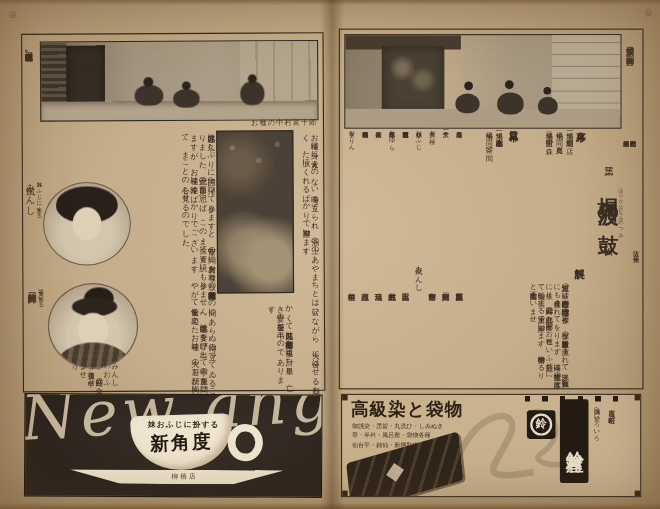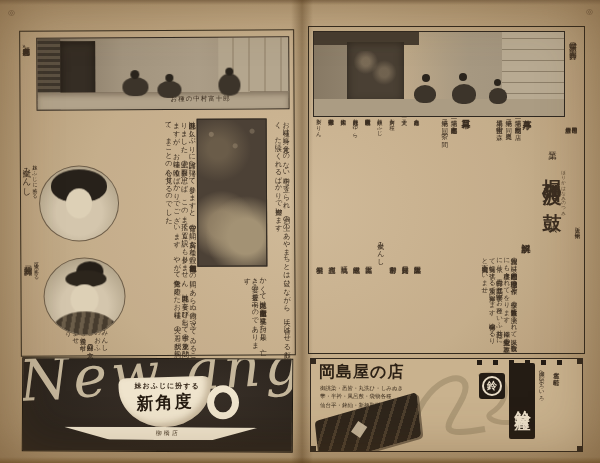--- a/index.html
+++ b/index.html
@@ -112,21 +112,21 @@
     <span class="fig" style="left:34%;bottom:18%;width:26px;height:19px;"></span>
     <span class="fighead" style="left:37%;bottom:42%;width:9px;height:9px;"></span>
     <span class="fig" style="left:48%;bottom:16%;width:24px;height:17px;"></span>
     <span class="fighead" style="left:51%;bottom:38%;width:8px;height:8px;"></span>
     <span class="fig" style="left:72%;bottom:18%;width:22px;height:22px;"></span>
     <span class="fighead" style="left:75%;bottom:46%;width:8px;height:8px;"></span>
   </div>
 
   <div class="vtext" style="position:absolute;left:1px;top:10px;height:140px;font-size:7.5px;">〝小倉彦九郎宅〟舞台面</div>
 
-  <div style="position:absolute;left:150px;top:64px;width:118px;font-size:6.5px;color:#3a2d20;text-align:left;letter-spacing:1px;">お種の中村富十郎</div>
+  <div style="position:absolute;left:150px;top:77px;width:118px;font-size:6.5px;color:#3a2d20;text-align:right;letter-spacing:1px;">お種の中村富十郎</div>
 
   <div class="photo p2" style="left:176px;top:88px;width:68px;height:146px;">
     <span class="speck"></span>
   </div>
 
   <div class="vtext" style="position:absolute;left:246px;top:86px;width:22px;height:258px;font-size:7px;">お種は身に覚えのない噂を立てられ、酒の上のあやまちとは云ひながら、夫に合はせる顔もなく、たゞ涙にくれるばかりで御座います。</div>
 
   <div class="vtext" style="position:absolute;left:92px;top:86px;width:82px;height:256px;font-size:7px;">彦九郎は久しぶりに国許へ帰つて参りますと、留守の間に女房お種と鼓の師匠宮地源右衛門との間にあらぬ噂の立つてゐることを知りました。武士の面目を思へば、このまゝ捨て置く訳にも参りません。彦九郎は妻を呼び出して事の次第を問ひつめますが、お種は唯泣くばかりでございます。やがて覚悟を定めたお種は、夫の刀を我が胸に突き立てゝ、まことの心を見せるのでした。</div>
 
   <div class="vtext" style="position:absolute;left:176px;top:242px;width:68px;height:78px;font-size:7px;">かくて彦九郎は女敵源右衛門を見事に討ち果し、亡き妻の菩提を弔ふのであります。</div>
@@ -260,21 +260,21 @@
   <span class="corner" style="left:0;top:0;"></span>
   <span class="corner" style="right:0;top:0;"></span>
   <span class="corner" style="left:0;bottom:0;"></span>
   <span class="corner" style="right:0;bottom:0;"></span>
 
   <svg style="position:absolute;left:88px;top:0;" width="130" height="92" viewBox="0 0 130 92">
     <path d="M14,66 C30,12 78,8 64,38 C52,64 30,80 86,70" fill="none" stroke="#92805f" stroke-width="6" opacity="0.5"></path>
     <path d="M80,18 c22,-12 40,18 12,36 c-10,7 18,14 28,6" fill="none" stroke="#8d7b5c" stroke-width="5" opacity="0.45"></path>
   </svg>
 
-  <div class="ad2-head">岡島屋の店</div>
+  <div class="ad2-head">高級染と袋物</div>
   <div class="ad2-items">
     <div>御誂染・悉皆・丸洗ひ・しみぬき</div>
     <div>帯・半衿・風呂敷・袋物各種</div>
     <div>仙台平・銘仙・新柄取揃へ</div>
   </div>
   <div class="fan">
       <i></i>
     </div>
 
   <div class="hangers"></div>

